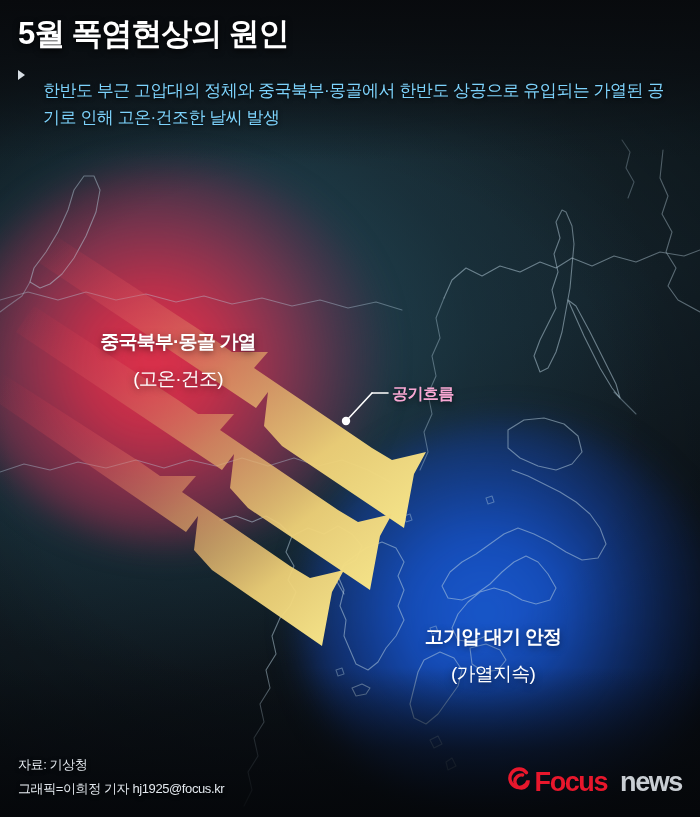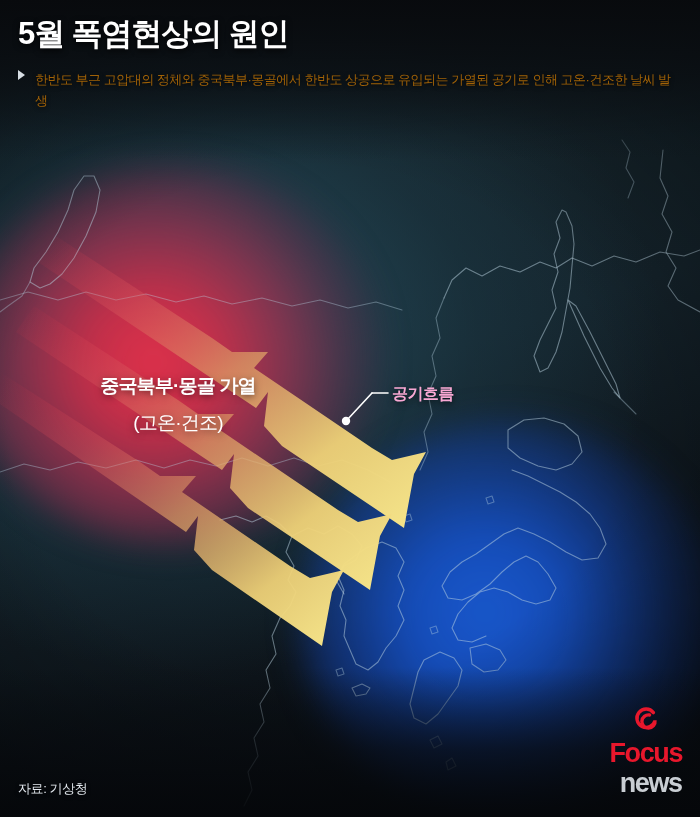--- a/index.html
+++ b/index.html
@@ -130,45 +130,44 @@
   }
   .bullet-tri {
     flex: 0 0 auto;
     margin-top: 5px;
     width: 0; height: 0;
     border-left: 7px solid #d7dee4;
     border-top: 5px solid transparent;
     border-bottom: 5px solid transparent;
   }
   .subtitle {
-    margin: 4px;
-    font-size: 13px;
+    margin: 12px;
+    font-size: 17px;
     font-weight: 400;
     line-height: 1.62;
     letter-spacing: -0.5px;
-    color: #a16207;
+    color: #7dd3fc;
     max-width: 662px;
     text-shadow: 0 1px 4px rgba(0,0,0,0.8);
   }
 
   
   .map-label {
     position: absolute;
     text-align: center;
     z-index: 11;
     line-height: 1.3;
     color: #ffffff;
     text-shadow: 0 2px 7px rgba(0,0,0,0.5);
   }
   .map-label .lbl-main {
     display: block;
     font-size: 19px;
     font-weight: 700;
     letter-spacing: -0.8px;
-    margin-top: 44px;
   }
   .map-label .lbl-sub {
     display: block;
     font-size: 19px;
     font-weight: 400;
     letter-spacing: -0.8px;
     margin-top: 12px;
   }
   .label-hot  { left: 28px;  top: 330px; width: 300px; }
   .label-cold { left: 348px; top: 625px; width: 290px; }
@@ -204,21 +203,20 @@
     font-size: 13px;
     letter-spacing: -0.4px;
     color: #e2e8ee;
     text-shadow: 0 1px 4px rgba(0,0,0,0.85);
   }
   .logo {
     display: flex;
     align-items: center;
     gap: 3px;
     padding-bottom: 4px;
-    flex-direction: column;
   }
   .logo-mark { flex: 0 0 auto; }
   .logo-focus {
     font-size: 27px;
     font-weight: 700;
     letter-spacing: -1.4px;
     color: #e8172c;
     line-height: 1;
   }
   .logo-news {
@@ -397,27 +395,30 @@
       <p class="subtitle">한반도 부근 고압대의 정체와 중국북부·몽골에서 한반도 상공으로 유입되는 가열된 공기로 인해 고온·건조한 날씨 발생</p>
     </div>
   </div>
 
   <div class="map-label label-hot">
     <span class="lbl-main">중국북부·몽골 가열</span>
     <span class="lbl-sub">(고온·건조)</span>
   </div>
 
   <div class="map-label label-cold">
+    <span class="lbl-main">고기압 대기 안정</span>
+    <span class="lbl-sub">(가열지속)</span>
   </div>
 
   <div class="callout-text">공기흐름</div>
 
   <div class="footer">
     <div class="credits">
       <span class="credit-line">자료: 기상청</span>
+      <span class="credit-line">그래픽=이희정 기자 hj1925@focus.kr</span>
     </div>
     <div class="logo">
       <span class="logo-mark">
         <svg width="26" height="26" viewBox="0 0 26 26" xmlns="http://www.w3.org/2000/svg" aria-hidden="true">
           <path d="M20.4 5.6 A9.2 9.2 0 1 0 22 13.6 A6.6 6.6 0 1 1 16.6 8.0" fill="none" stroke="#e8172c" stroke-width="3.4" stroke-linecap="round"></path>
         </svg>
       </span>
       <span class="logo-focus">Focus</span>
       <span class="logo-news">news</span>
     </div>

